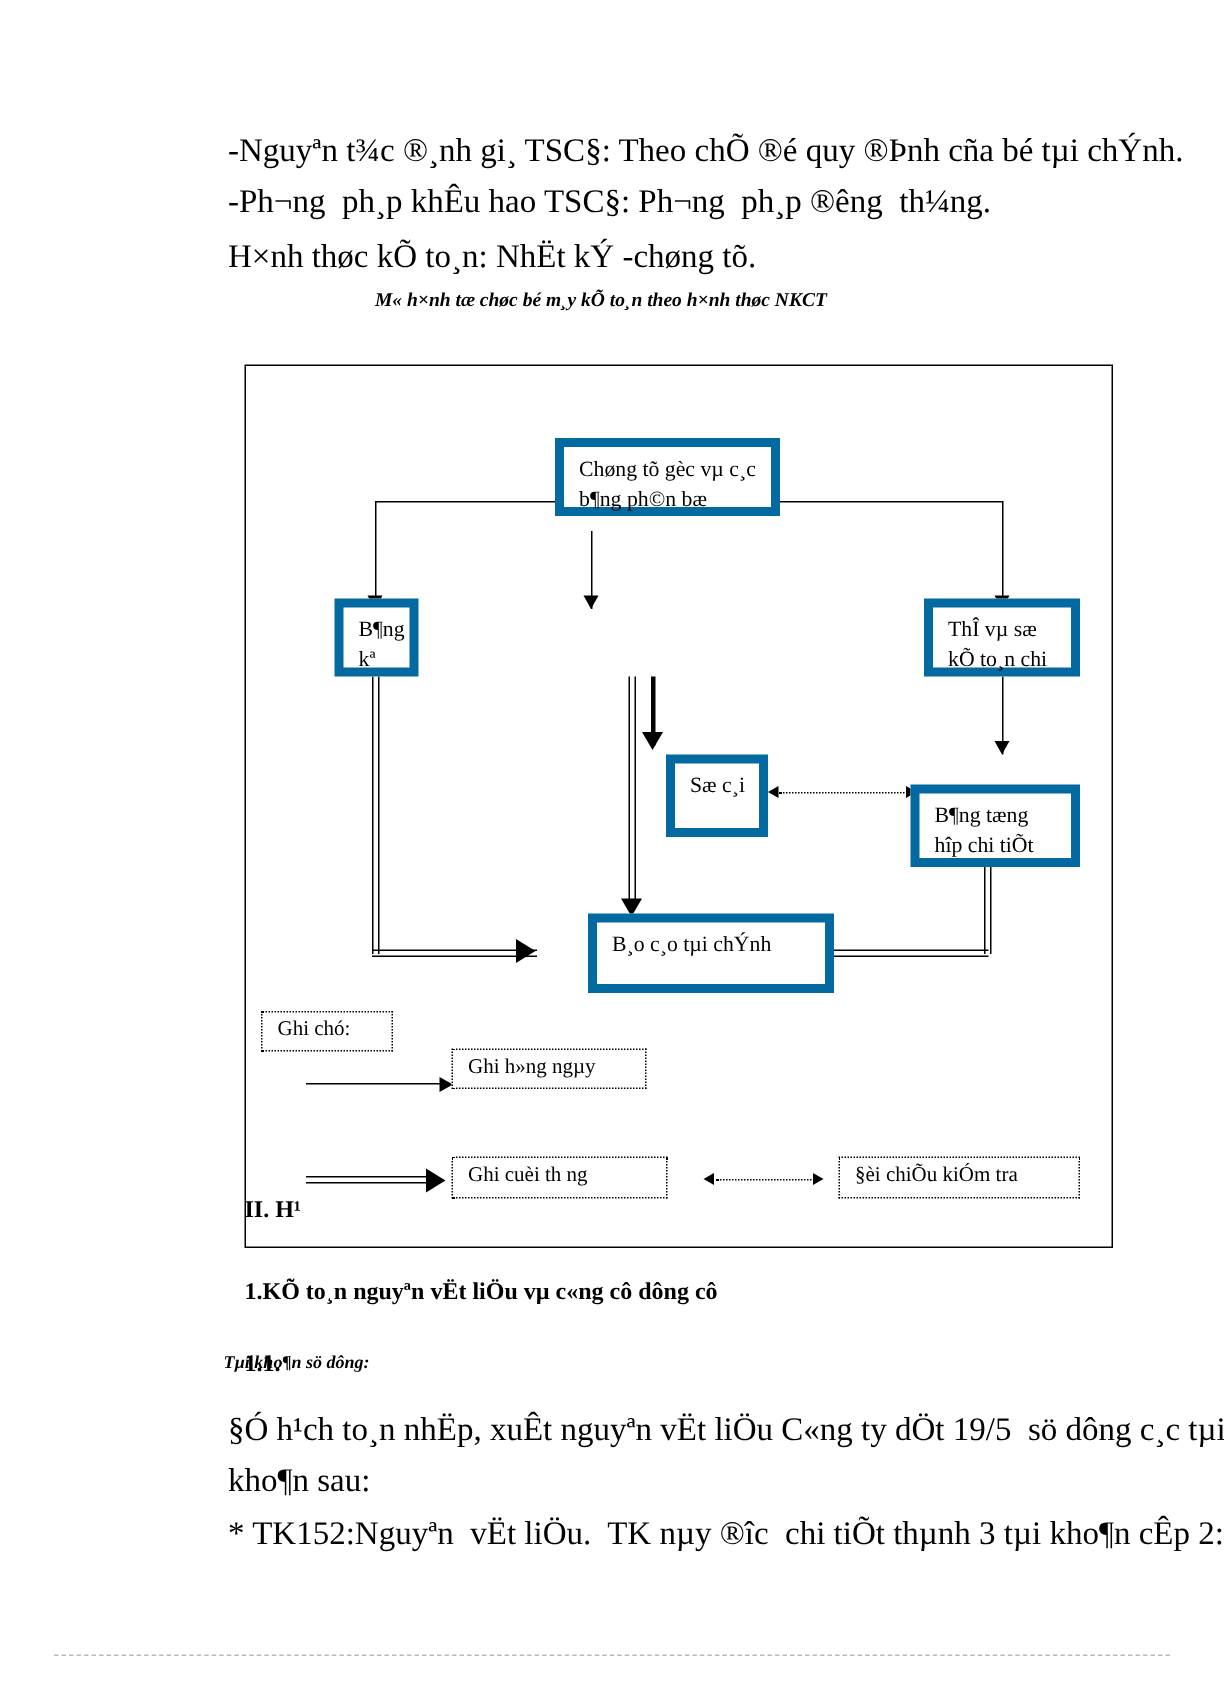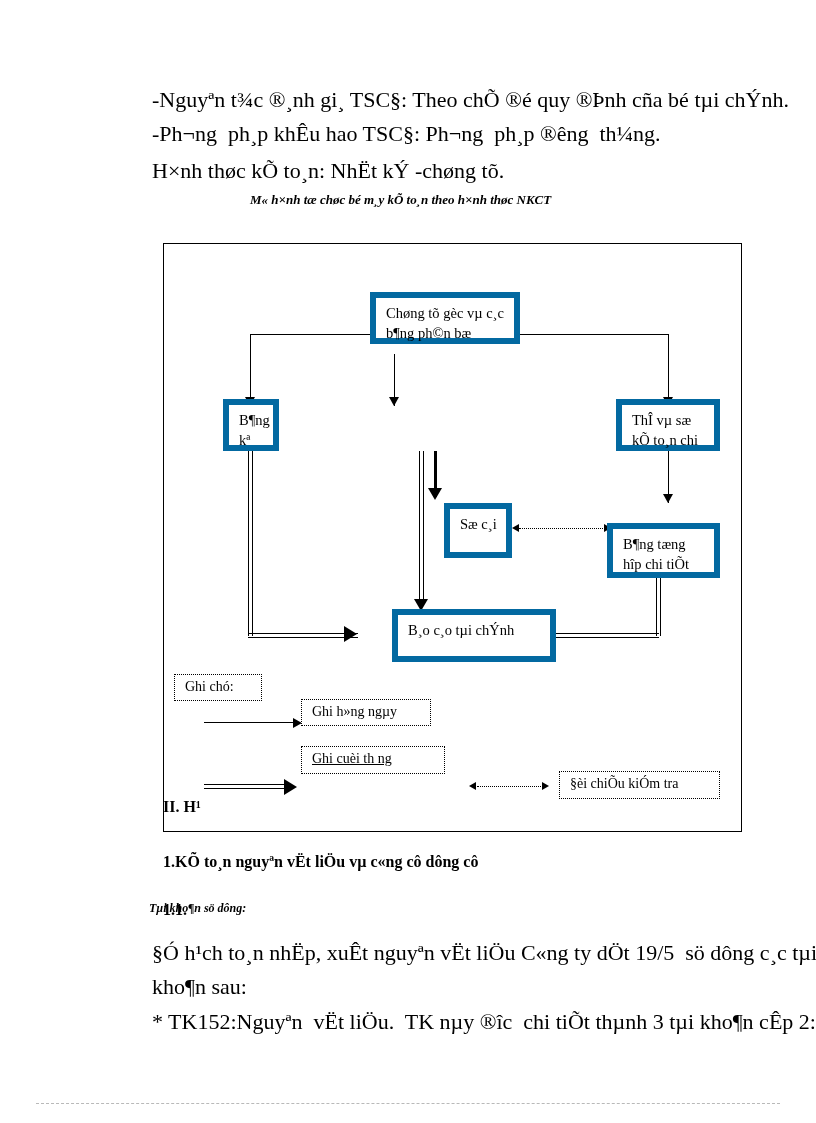--- a/index.html
+++ b/index.html
@@ -190,21 +190,21 @@
 
     <div class="dgbox" style="left:443px; top:259px; width:113px; height:55px;margin-top:20px;">B¶ng tæng
 hîp chi tiÕt</div>
 
     <div class="dgbox" style="left:194px; top:365px; width:164px; height:53px;margin-left:34px;">B¸o c¸o tµi chÝnh</div>
 
     <div class="legendbox" style="left:10px; top:430px; width:88px; height:27px;">Ghi chó:</div>
 
     <div class="legendbox" style="left:137px; top:455px; width:130px; height:27px;">Ghi h»ng ngµy</div>
 
-    <div class="legendbox" style="left:137px; top:502px; width:144px; height:28px;text-decoration:underline;">Ghi cuèi th ng</div>
+    <div class="legendbox" style="left:137px; top:527px; width:144px; height:28px;">Ghi cuèi th ng</div>
 
     <div class="legendbox" style="left:395px; top:527px; width:161px; height:28px;">§èi chiÕu kiÓm tra</div>
 
     <div class="ln h" style="left:40px; top:478px; width:93px;"></div>
     <div class="arw right" style="left:129px; top:474px;"></div>
 
     <div class="dln h" style="left:40px; top:540px; width:88px;"></div>
     <div class="arw big right" style="left:120px; top:535px;"></div>
 
     <div class="dotln" style="left:313px; top:542px; width:68px;"></div>

